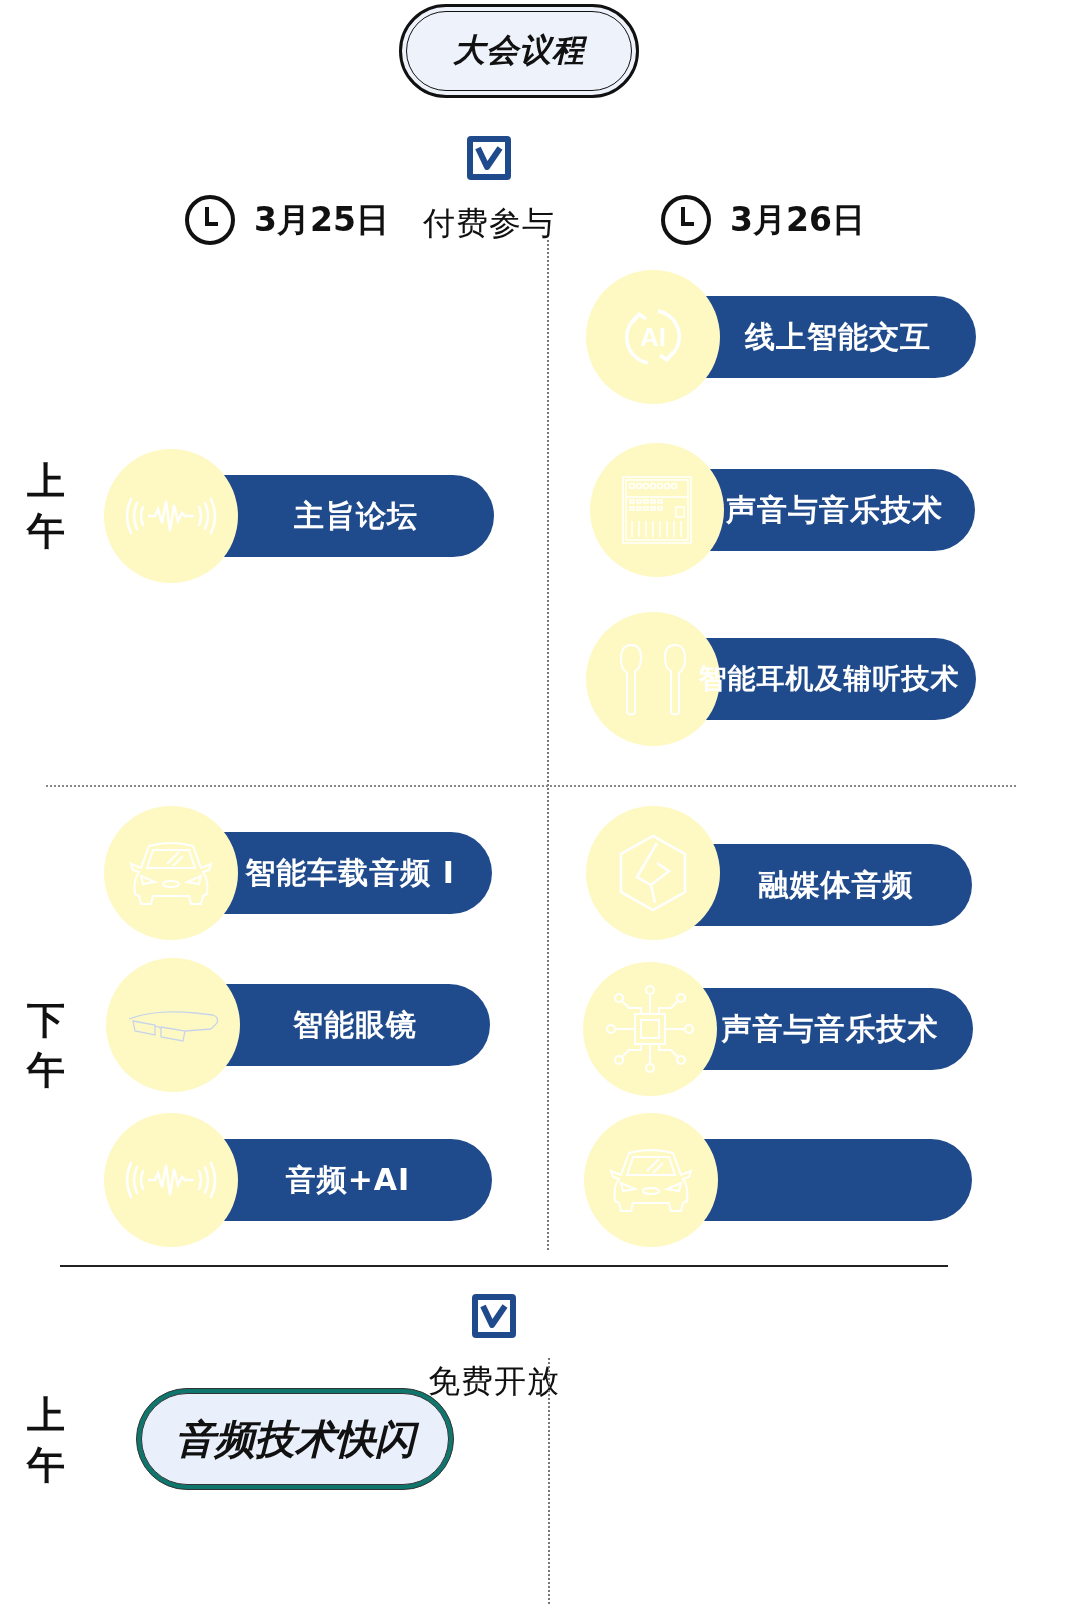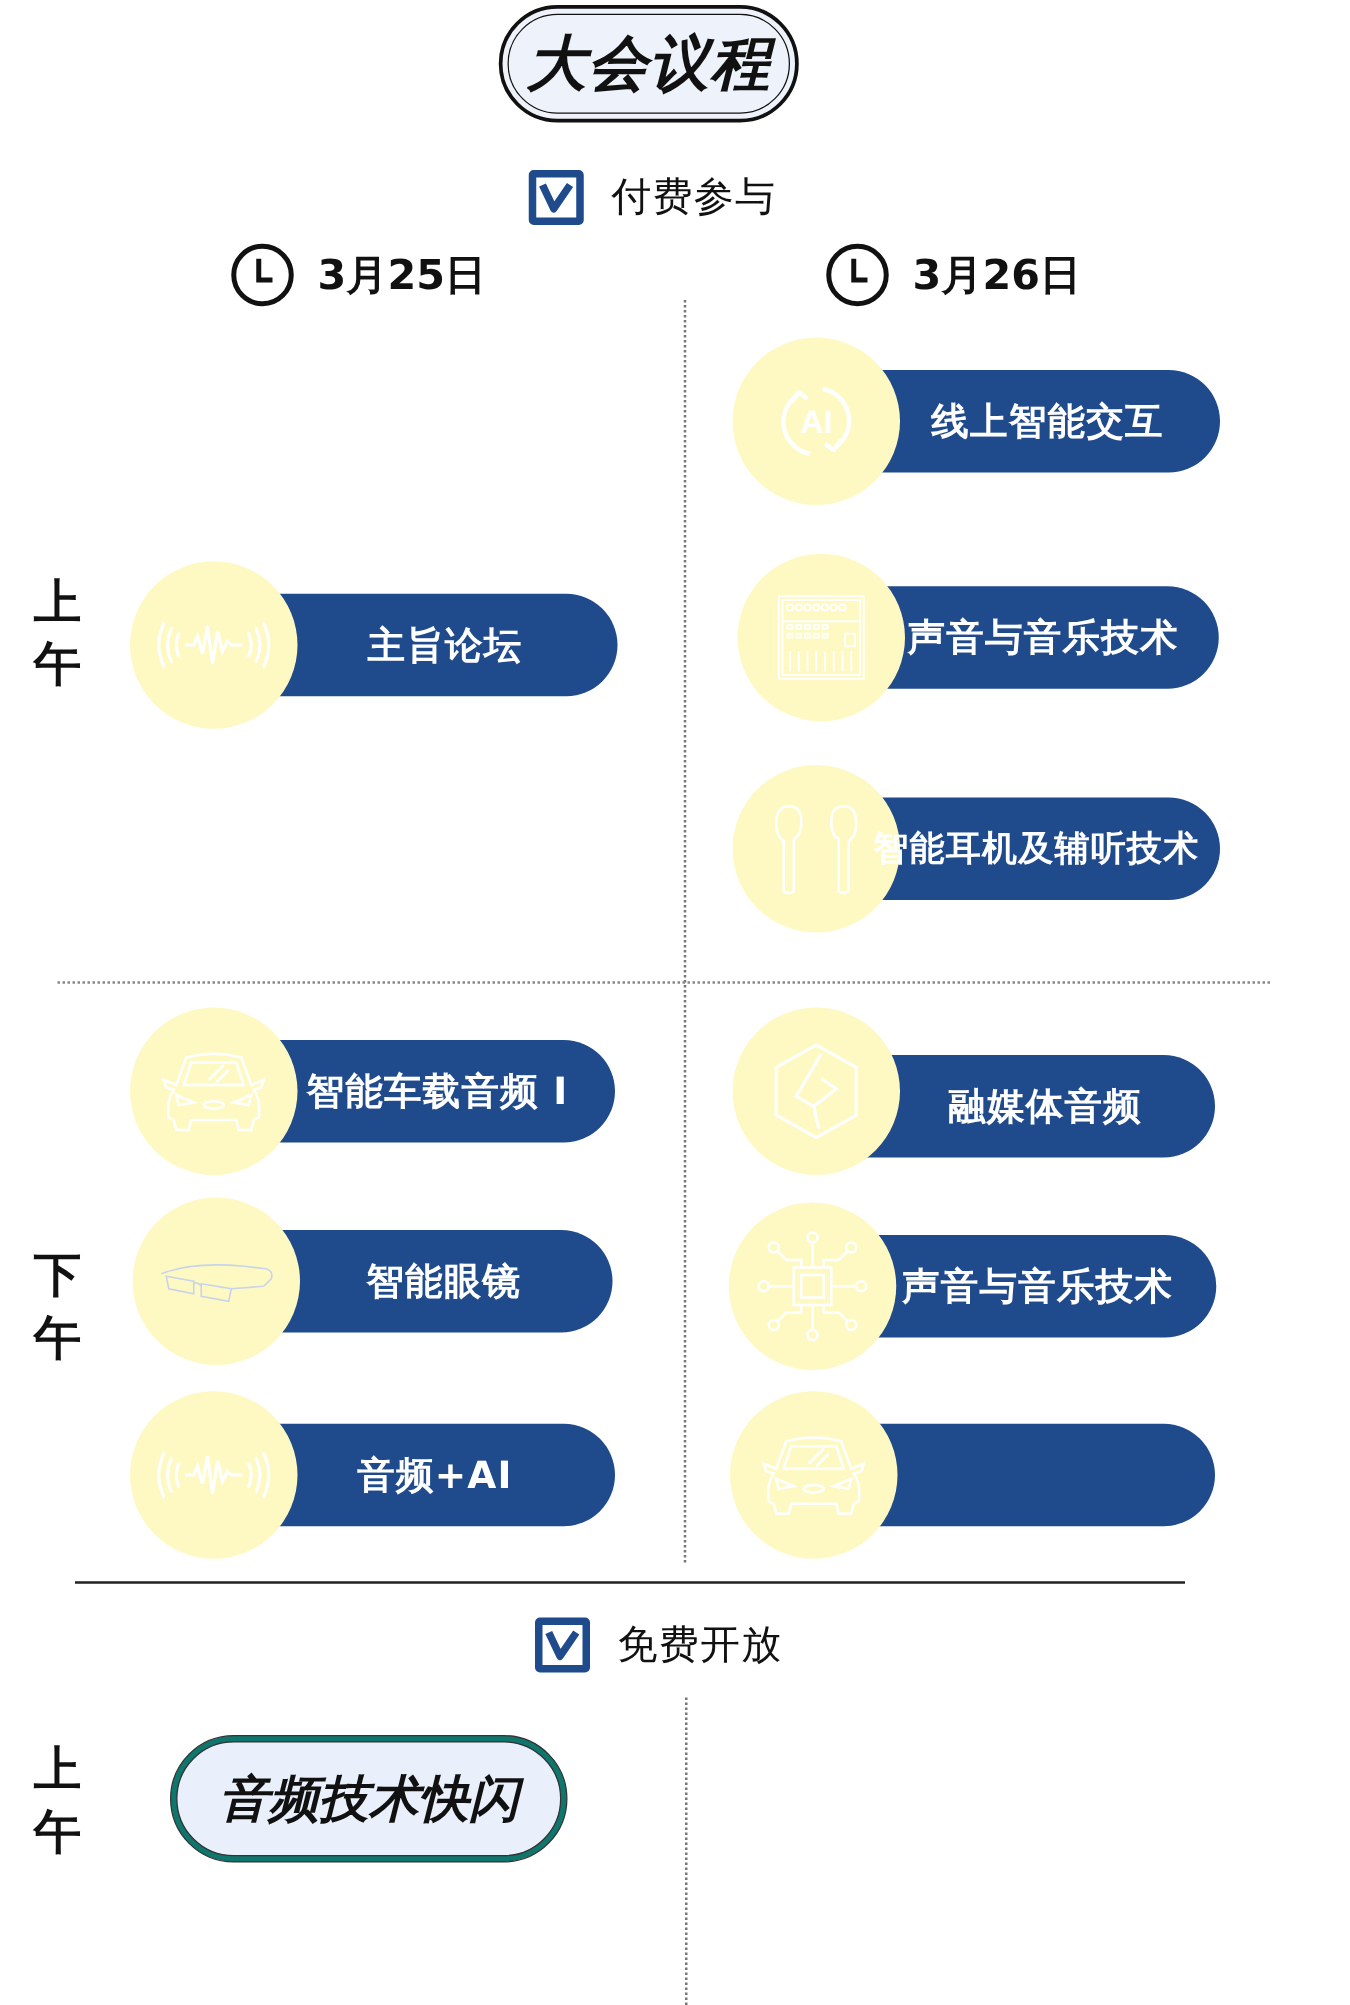--- a/index.html
+++ b/index.html
@@ -7,23 +7,23 @@
   body { position: relative; font-family: "DejaVu Sans", "Liberation Sans", sans-serif; color: #111; }
 
   .title-pill {
     position: absolute; left: 399px; top: 4px; width: 240px; height: 94px;
     border: 3px solid #111; border-radius: 47px; background: #eef2fa;
     display: flex; align-items: center; justify-content: center;
   }
   .title-pill::before {
     content: ""; position: absolute; inset: 4px; border: 1.5px solid #111; border-radius: 42px;
   }
-  .title-pill span { font-size: 48px; font-weight: bold; font-style: italic; letter-spacing: 1px; }
-
-  .section-head { position: absolute; display: flex; align-items: center; gap: 22px; }
+  .title-pill span { font-size: 32px; font-weight: bold; font-style: italic; letter-spacing: 1px; }
+
+  .section-head { position: absolute; display: flex; align-items: center; gap: 22px; flex-direction: column; }
   .checkbox {
     width: 44px; height: 44px; border: 6px solid #1f4a8c; border-radius: 4px; background: #fff;
     display: flex; align-items: center; justify-content: center;
   }
   .section-head .label { font-size: 32px; letter-spacing: 1px; }
 
   .date { position: absolute; display: flex; align-items: center; gap: 18px; }
   .date .label { font-size: 33px; font-weight: bold; }
 
   .vline { position: absolute; width: 0; border-left: 2px dotted #777; }

